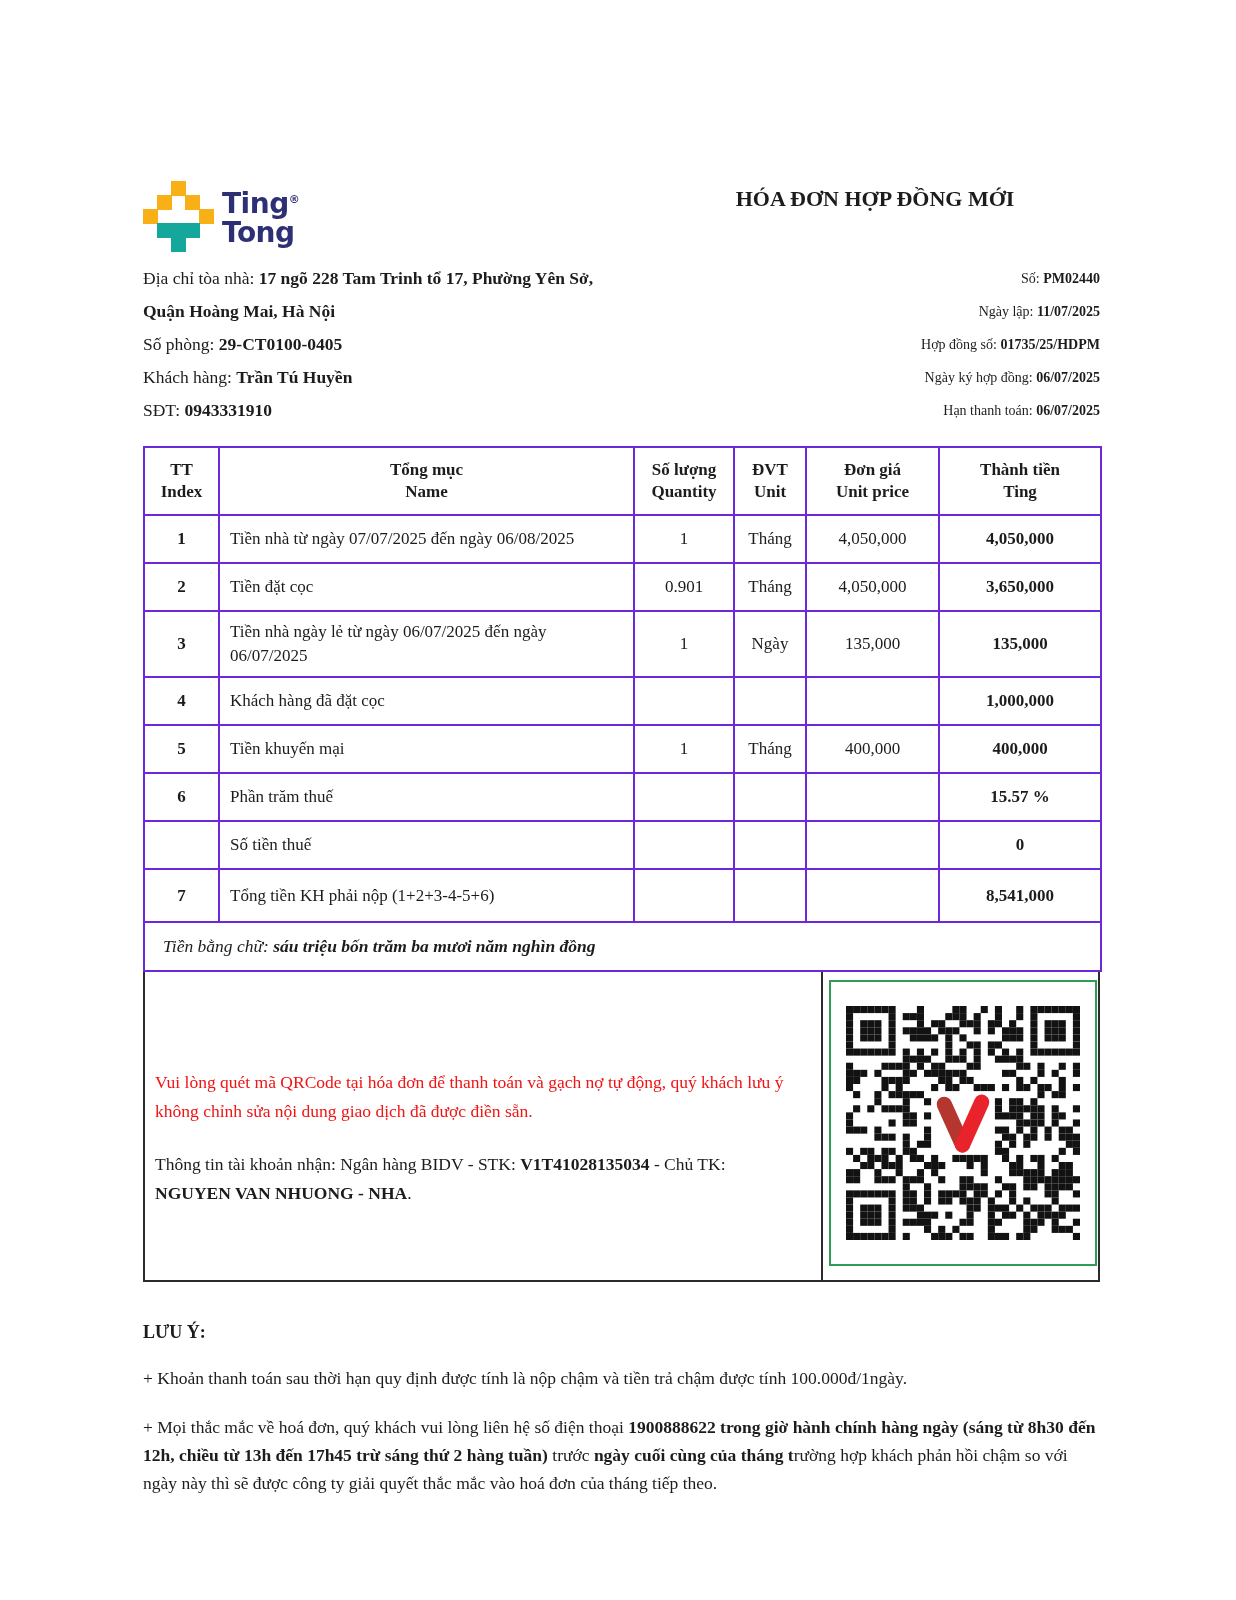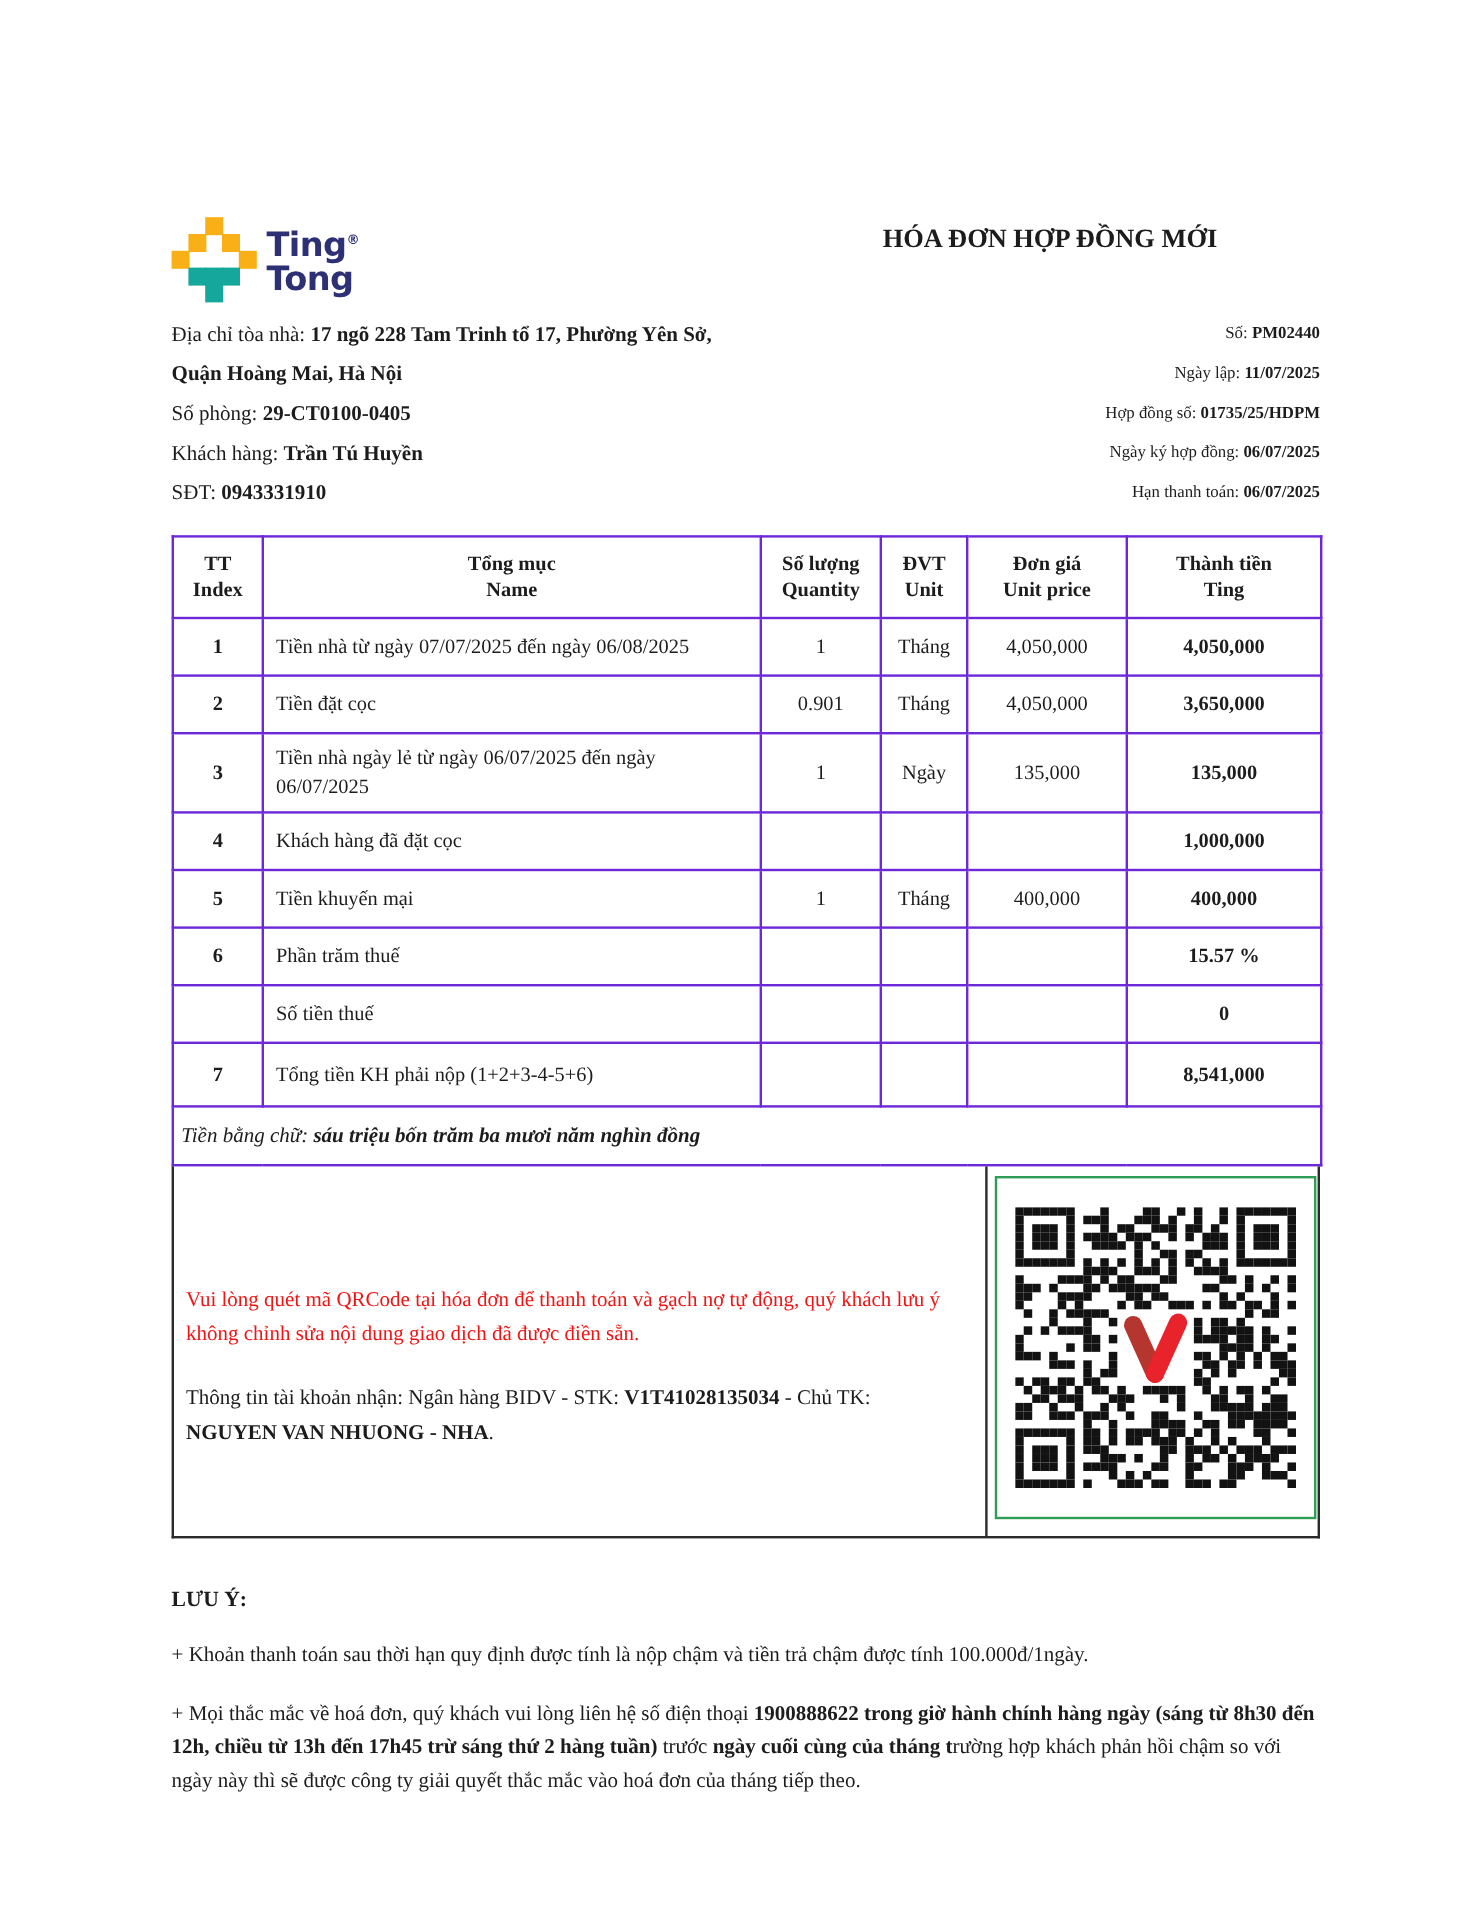--- a/index.html
+++ b/index.html
@@ -28,21 +28,21 @@
   .content{position:absolute;left:143px;top:446px;width:957px;}
   table.inv{border-collapse:collapse;width:957px;table-layout:fixed;}
   .inv th,.inv td{border:2px solid #6d28d9;font-size:17px;padding:2px 4px;vertical-align:middle;}
   .inv th{font-weight:bold;height:58px;line-height:22px;text-align:center;padding:4px 2px;}
   .inv td{text-align:center;}
   td.c-name{text-align:left;padding:4px 8px 4px 10px;line-height:24px;}
   td.c-index,td.c-total{font-weight:bold;}
   tr.r-std td{height:38px;}
   tr.r-tall td{height:56px;}
   tr.r-last td{height:43px;}
-  tr.words-row td{height:43px;text-align:left;padding-left:6px;font-style:italic;font-size:17.5px;}
+  tr.words-row td{height:43px;text-align:left;padding-left:18px;font-style:italic;font-size:17.5px;}
   .words-value{font-weight:bold;}
 
   .qr-box{display:flex;width:957px;height:310px;border:2px solid #2b2b2b;border-top:none;box-sizing:border-box;}
   .qr-text{width:678px;flex:0 0 678px;border-right:2px solid #2b2b2b;box-sizing:border-box;
            padding:96px 30px 0 10px;}
   .qr-red{color:#F01414;font-size:17.5px;line-height:29px;margin:0 0 24px 0;}
   .qr-account{font-size:17.5px;line-height:29px;margin:0;}
   .qr-side{flex:1;position:relative;}
   .qr-frame{position:absolute;left:6px;top:8px;width:268px;height:286px;box-sizing:border-box;
             border:2px solid #2F9E54;display:flex;align-items:center;justify-content:center;background:#fff;}

